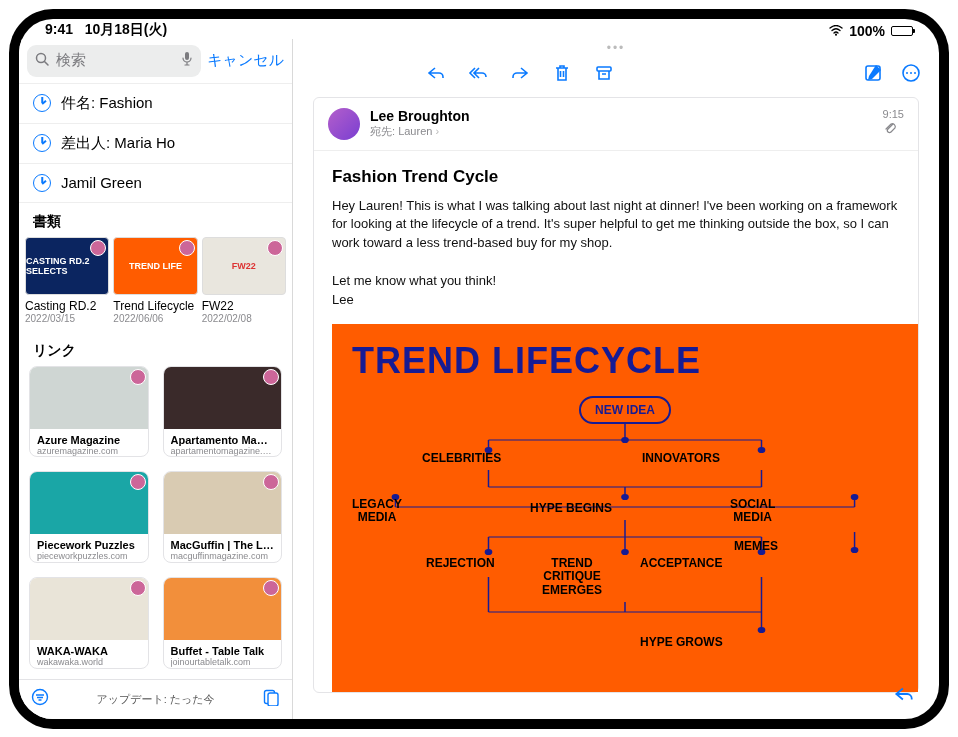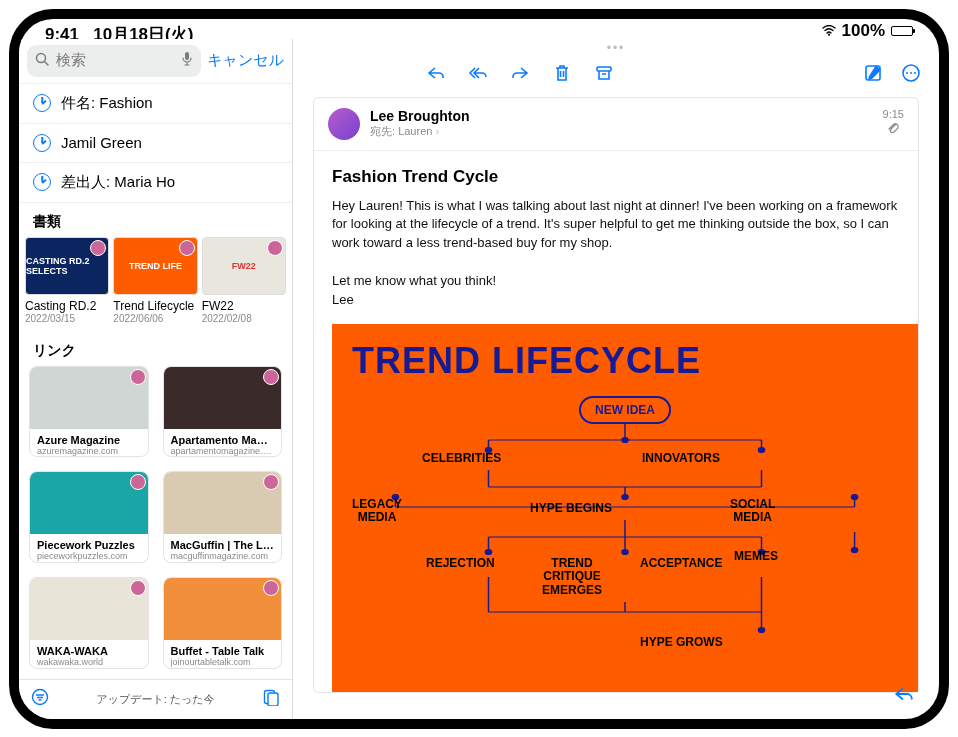--- a/index.html
+++ b/index.html
@@ -1,19 +1,19 @@
 <!DOCTYPE html>
 <html><head>
 <meta charset="utf-8">
 <style>
   * { box-sizing: border-box; margin: 0; padding: 0; font-family: -apple-system, "Helvetica Neue", Arial, sans-serif; }
   body { background: #fff; width: 958px; height: 737px; display: flex; align-items: center; justify-content: center; }
   .device { width: 940px; height: 720px; background: #000; border-radius: 44px; padding: 10px; position: relative; }
   .screen { width: 100%; height: 100%; background: #fff; border-radius: 34px; overflow: hidden; display: flex; flex-direction: column; }
-  .status-bar { height: 20px; display: flex; justify-content: space-between; padding: 4px 26px 0; font-size: 17px; font-weight: 600; color: #000; }
+  .status-bar { height: 20px; display: flex; justify-content: space-between; padding: 4px 26px 0; font-size: 14px; font-weight: 600; color: #000; align-items: flex-end; }
   .status-right { display: flex; gap: 6px; align-items: center; }
   .battery { width: 22px; height: 10px; border: 1px solid #000; border-radius: 2px; position: relative; display: inline-block; }
   .battery::after { content:""; position: absolute; right: -3px; top: 2px; width: 2px; height: 4px; background:#000; border-radius:0 1px 1px 0;}
   .battery-fill { background:#000; height:100%; width:100%; border-radius:1px; }
   .content { flex: 1; display: flex; min-height: 0; }
   
   .sidebar { width: 274px; border-right: 1px solid #d9d9d9; display: flex; flex-direction: column; background: #fff; }
   .search-row { display: flex; align-items: center; padding: 6px 8px; gap: 6px; }
   .search-box { flex: 1; background: #eceded; border-radius: 9px; height: 32px; display: flex; align-items: center; padding: 0 8px; gap: 6px; color: #7b7b7f; font-size: 15px; }
   .search-box .mag { color:#7b7b7f; }
@@ -47,21 +47,21 @@
   .tb-icon svg { width:20px; height:20px; stroke:#0a7aff; fill:none; stroke-width:1.6; }
   .toolbar-right { display:flex; gap:18px; }
   .mail-body { flex:1; overflow:auto; padding: 0 20px 20px; }
   .mail-card { background:#fff; border:1px solid #e4e4e7; border-radius:6px; margin-top:4px; }
   .mail-header { display:flex; padding:10px 14px; border-bottom:1px solid #eee; align-items:flex-start; gap:10px;}
   .sender-avatar { width:32px; height:32px; border-radius:50%; background: linear-gradient(135deg,#b45fcb,#7a3fd1); flex-shrink:0;}
   .header-text { flex:1; }
   .sender-name { font-size:14px; font-weight:700; }
   .to-line { font-size:11px; color:#8a8a8e; }
   .to-line .to-name { color:#8a8a8e; }
-  .header-right { text-align:center; font-size:11px; color:#8a8a8e; }
+  .header-right { text-align:left; font-size:11px; color:#8a8a8e; }
   .attach { font-size:12px;}
   .subject { font-size:17px; font-weight:700; padding:16px 18px 10px; }
   .body-text { font-size:13px; line-height:1.45; padding:0 18px 14px; color:#111;}
   .diagram { margin:0 0 0 18px; background:#ff5c00; padding:16px 20px 30px; position:relative;}
   .diagram-title { font-family: Impact, "Arial Black", sans-serif; font-size:36px; font-weight:900; letter-spacing:1px; color:#161b94; }
   .nodes { position:relative; margin-top:10px; height:270px;}
   .pill { position:absolute; background:#ff5c00; border:2px solid #161b94; color:#161b94; font-weight:800; font-size:12px; padding:5px 14px; border-radius:18px; white-space:nowrap;}
   .node { position:absolute; color:#000000; font-weight:800; font-size:12px; text-align:center; line-height:1.15;}
   svg.lines { position:absolute; inset:0; width:100%; height:100%; }
   svg.lines line, svg.lines circle { stroke:#161b94; stroke-width:1.2; fill:#161b94;}
@@ -112,25 +112,25 @@
           </div>
           <span class="cancel">キャンセル</span>
         </div>
         <div class="filter-list">
           <div class="filter-item">
             <span class="clock-icon"></span>
             <span>件名: Fashion</span>
           </div>
           <div class="filter-item">
             <span class="clock-icon"></span>
-            <span>Jamil Green</span>
+            <span>差出人: Maria Ho</span>
           </div>
           <div class="filter-item">
             <span class="clock-icon"></span>
-            <span>差出人: Maria Ho</span>
+            <span>Jamil Green</span>
           </div>
         </div>
 
         <div class="section-header">書類</div>
         <div class="docs-row">
           <div class="doc">
             <div class="doc-thumb" style="background:#0b2560">
                 <span>CASTING RD.2 SELECTS</span>
                 <span class="avatar-badge"></span>
               </div>
@@ -347,21 +347,21 @@
                     <circle cx="330" cy="238" r="2.5"></circle>
                 </svg>
                 <div class="pill" style="left:50%;top:4px;transform:translateX(-50%)">NEW IDEA</div>
                 <div class="node" style="left:70px;top:60px">CELEBRITIES</div>
                 <div class="node" style="left:290px;top:60px">INNOVATORS</div>
                 <div class="node" style="left:0px;top:106px;white-space:pre">LEGACY
 MEDIA</div>
                 <div class="node" style="left:178px;top:110px">HYPE BEGINS</div>
                 <div class="node" style="left:378px;top:106px;white-space:pre">SOCIAL
 MEDIA</div>
-                <div class="node" style="left:382px;top:158px">MEMES</div>
+                <div class="node" style="left:382px;top:148px">MEMES</div>
                 <div class="node" style="left:74px;top:165px">REJECTION</div>
                 <div class="node" style="left:190px;top:165px;white-space:pre">TREND
 CRITIQUE
 EMERGES</div>
                 <div class="node" style="left:288px;top:165px">ACCEPTANCE</div>
                 <div class="node" style="left:288px;top:244px">HYPE GROWS</div>
               </div>
             </div>
           </div>
         </div>

